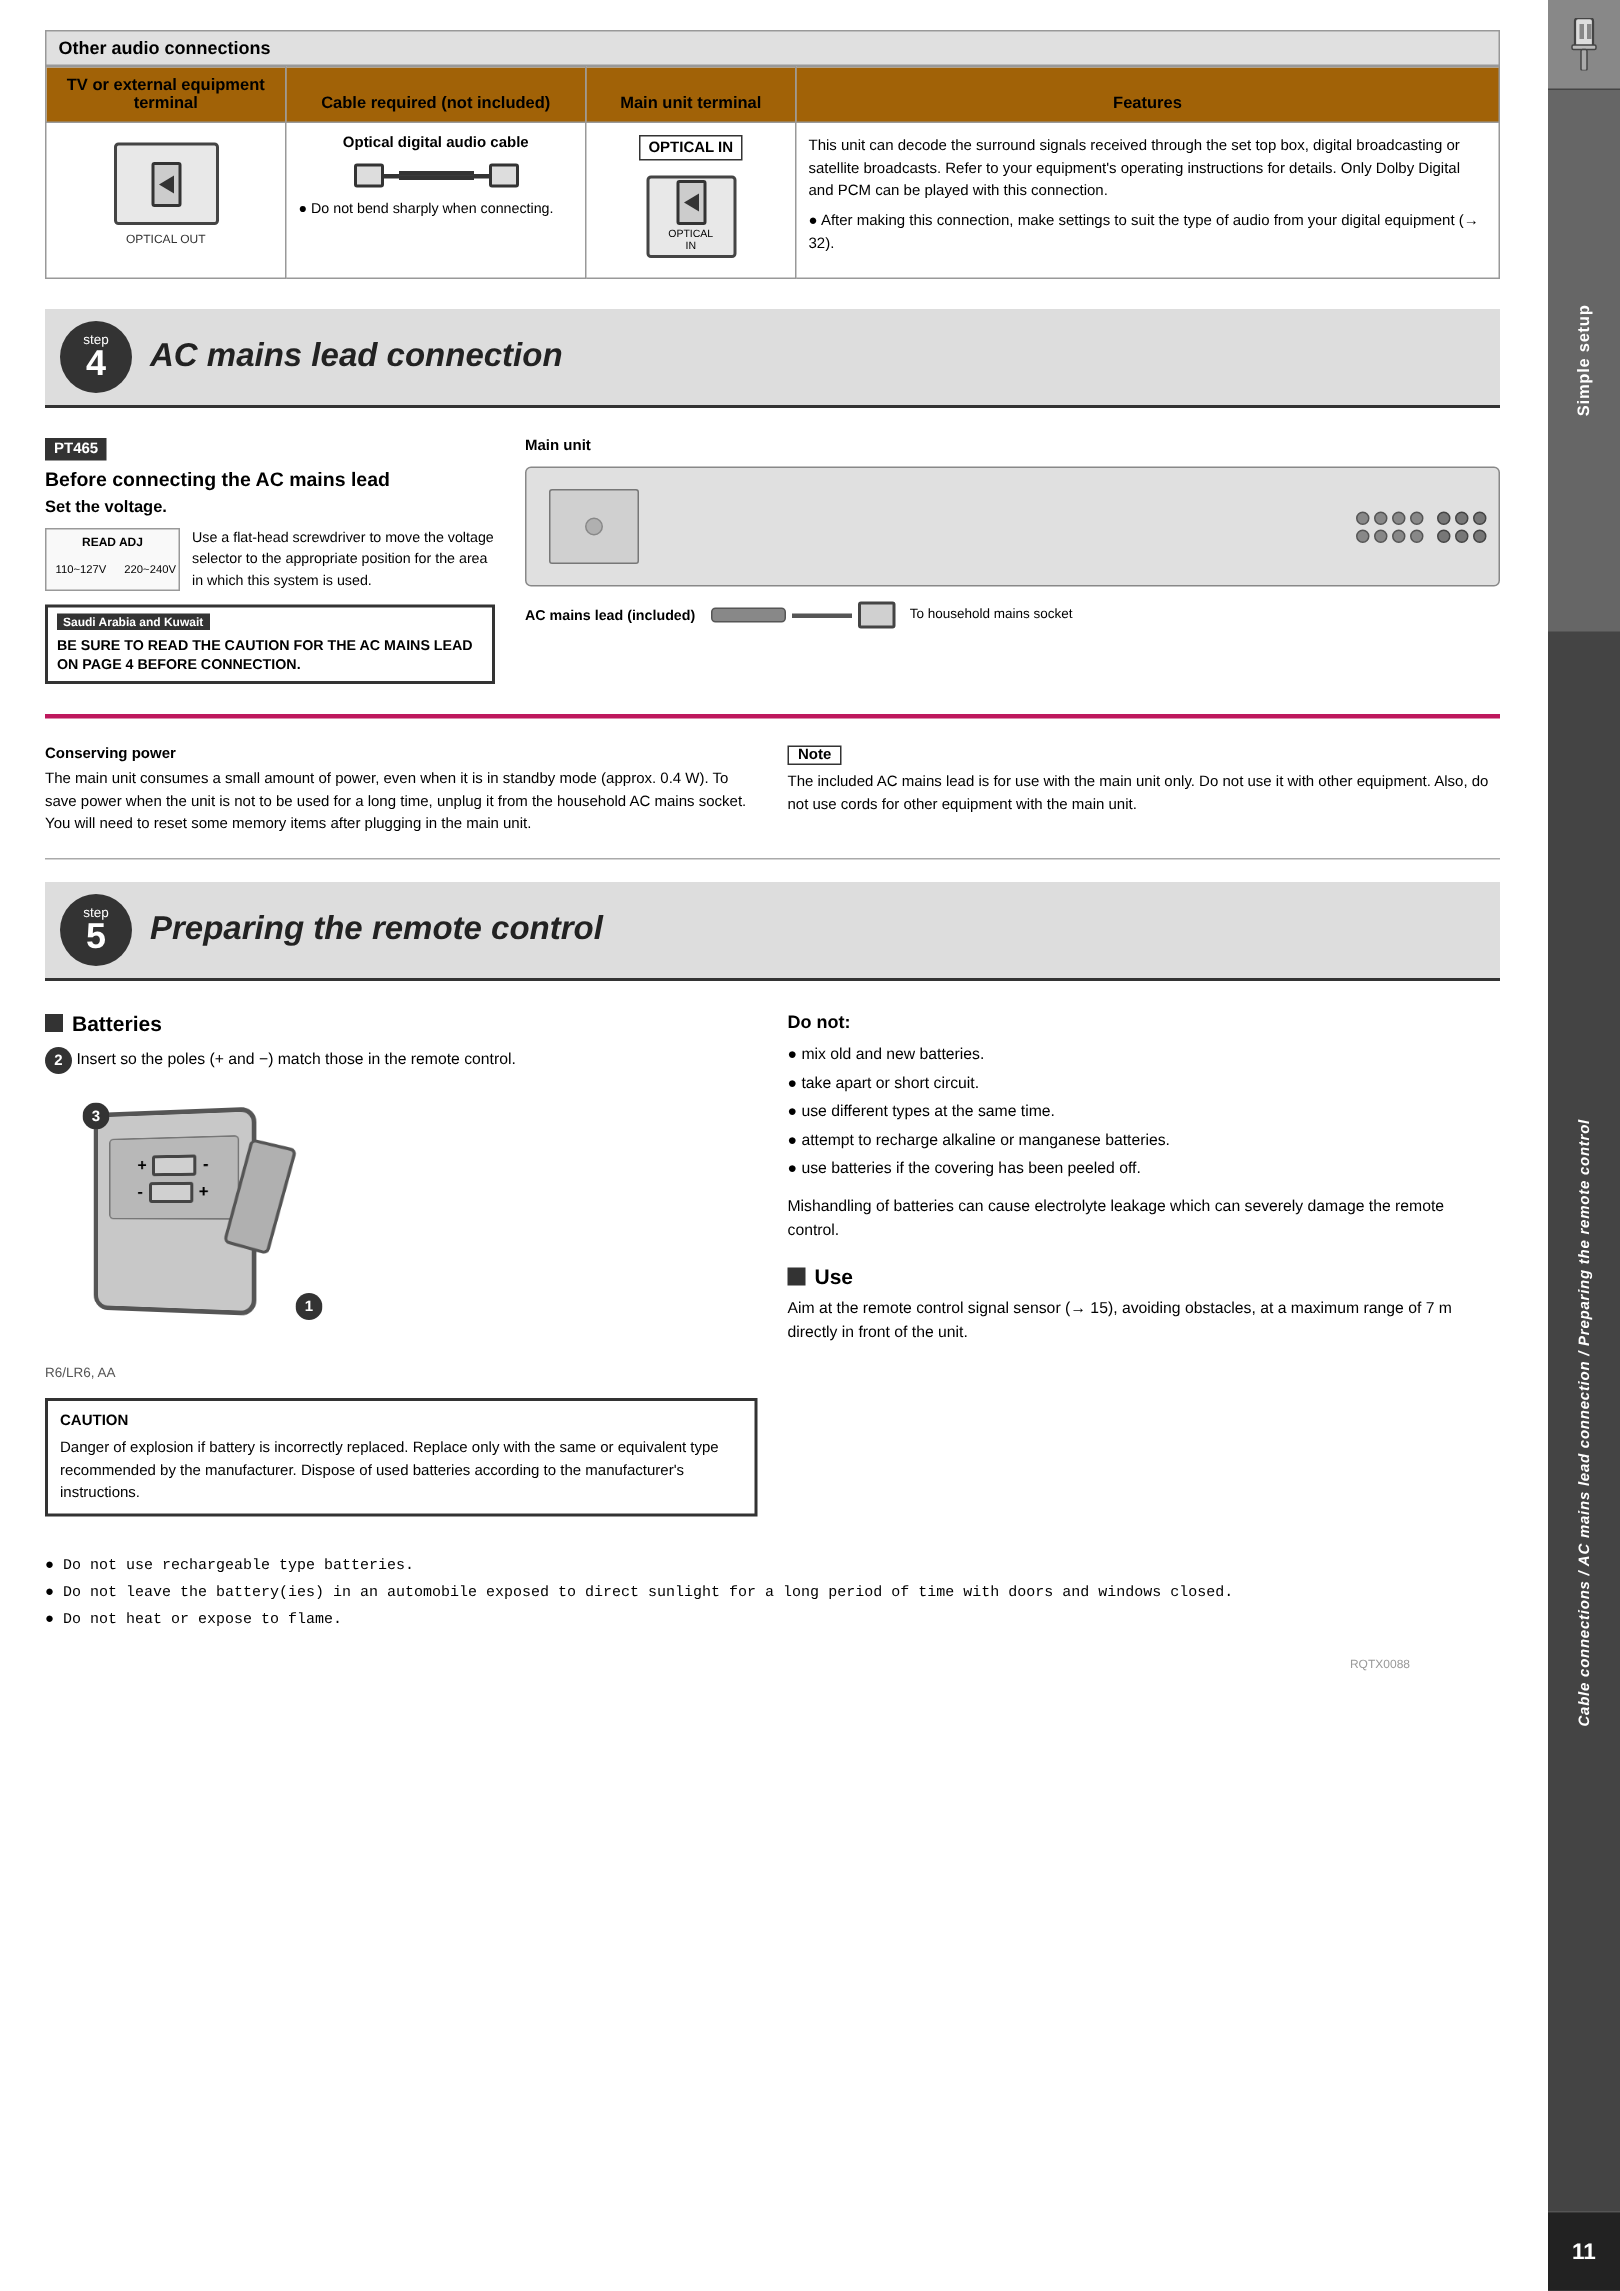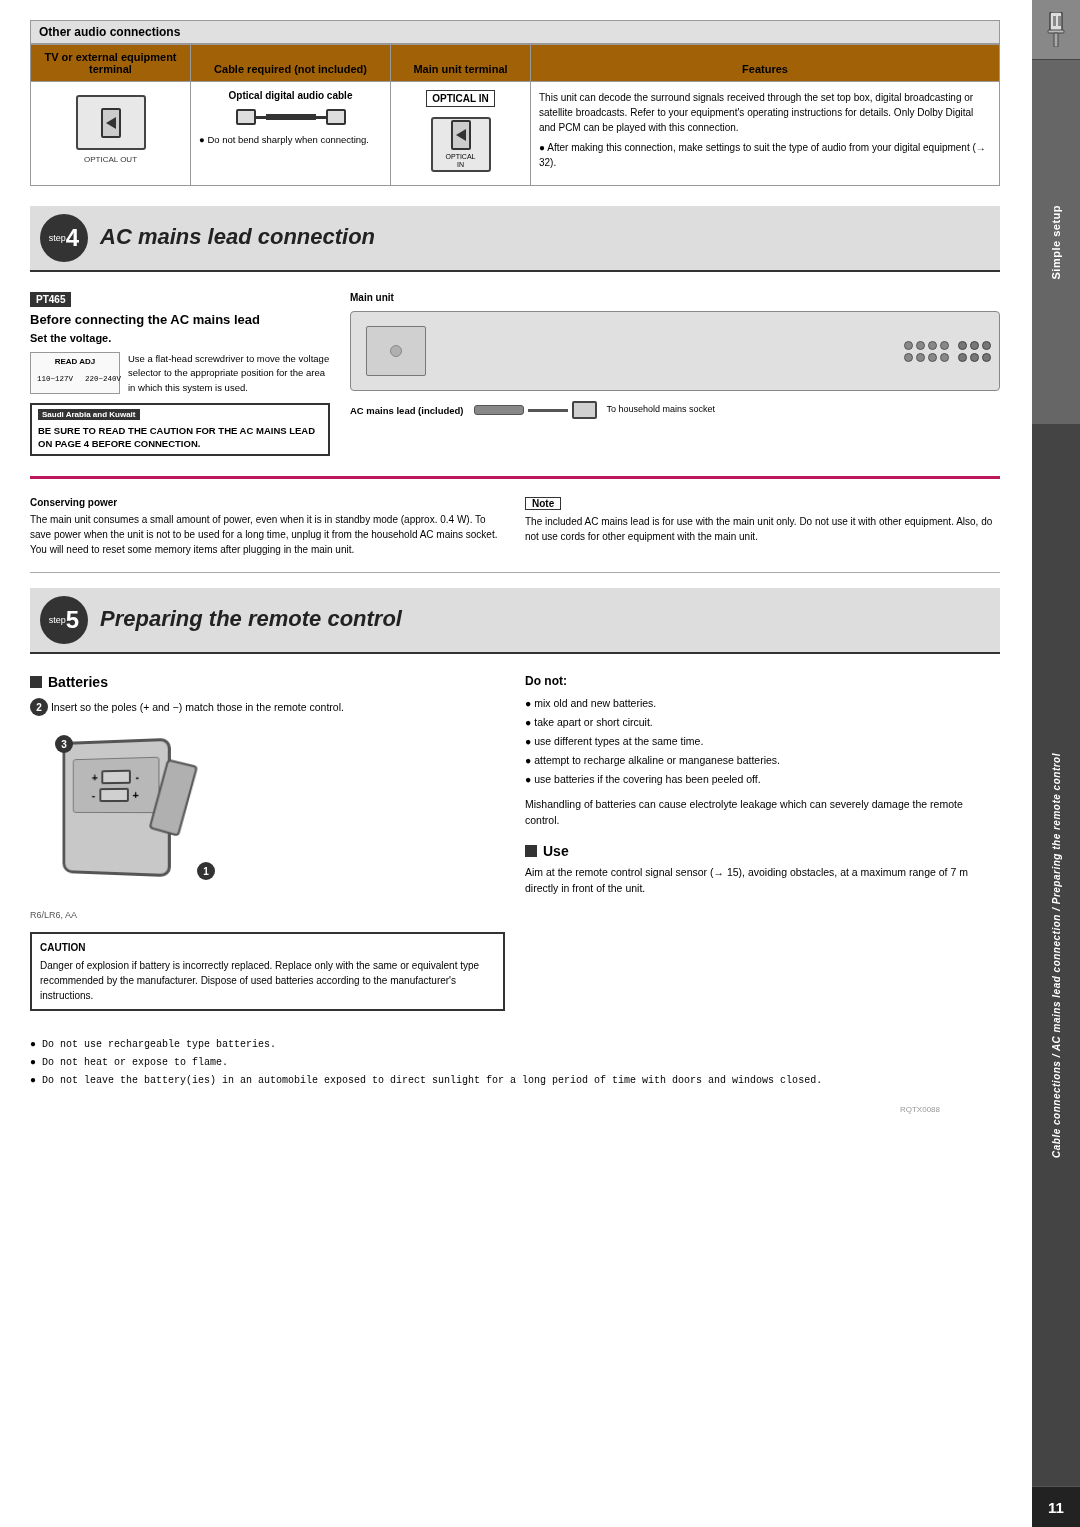--- a/index.html
+++ b/index.html
@@ -280,21 +280,21 @@
     
     .divider {
       border: none;
       border-top: 1px solid #aaa;
       margin: 12px 0;
     }
 
     
     .step-circle {
       display: inline-flex;
-      flex-direction: row;
+      flex-direction: column;
       align-items: center;
       justify-content: center;
       width: 48px;
       height: 48px;
       background: #333;
       border-radius: 50%;
       color: #fff;
       margin-right: 12px;
       float: left;
     }
@@ -413,21 +413,21 @@
 
         <div class="step4-left">
           <div class="model-box">PT465</div>
           <div class="before-connecting-title">Before connecting the AC mains lead</div>
           <div class="set-voltage-title">Set the voltage.</div>
 
           
           <div style="display:flex; gap:8px; align-items:flex-start; margin-bottom:8px;">
             <div style="border:1px solid #999; padding:4px 6px; font-size:8px; background:#f9f9f9; min-width:90px;">
               <div style="font-size:8px; font-weight:bold; text-align:center; margin-bottom:3px;">READ ADJ</div>
-              <div style="display:flex; align-items:center; gap:2px;font-family:Liberation Mono, monospace;">
+              <div style="display:flex; align-items:center; gap:2px;">
                 <div style="text-align:center; font-size:7.5px; line-height:1.2;">110~127V</div>
                 <div style="width:2px; height:20px; background:#333; margin:0 4px;"></div>
                 <div style="text-align:center; font-size:7.5px; line-height:1.2;">220~240V</div>
               </div>
             </div>
             <div style="font-size:9.5px; line-height:1.5;">Use a flat-head screwdriver to move the voltage selector to the appropriate position for the area in which this system is used.</div>
           </div>
 
           
           <div class="saudi-box">
@@ -567,22 +567,22 @@
               <span class="black-square"></span>
               <span>Use</span>
             </div>
             <div class="use-text">Aim at the remote control signal sensor (→ 15), avoiding obstacles, at a maximum range of 7 m directly in front of the unit.</div>
           </div>
         </div>
       </div>
 
       <div class="bottom-notes">
         <div>● Do not use rechargeable type batteries.</div>
+        <div>● Do not leave the battery(ies) in an automobile exposed to direct sunlight for a long period of time with doors and windows closed.</div>
         <div>● Do not heat or expose to flame.</div>
-        <div>● Do not leave the battery(ies) in an automobile exposed to direct sunlight for a long period of time with doors and windows closed.</div>
       </div>
     </div>
 
     <div class="doc-number">RQTX0088</div>
 
   </div>
 
   <div style="position:fixed; right:0; top:0; width:48px; height:1527px; background:#555; z-index:100; display:flex; flex-direction:column;">
 
     <div style="width:48px; height:60px; background:#888; display:flex; align-items:center; justify-content:center; border-bottom:1px solid #444;">
@@ -597,16 +597,16 @@
     </div>
 
     <div style="background:#666; flex:1; display:flex; align-items:center; justify-content:center; border-bottom:1px solid #444; padding:8px 0;">
       <div style="writing-mode:vertical-rl; text-orientation:mixed; transform:rotate(180deg); color:#fff; font-size:11px; font-weight:bold; white-space:nowrap; letter-spacing:0.5px;">Simple setup</div>
     </div>
 
     <div style="background:#444; flex:3; display:flex; align-items:center; justify-content:center; border-bottom:1px solid #555; padding:8px 0;">
       <div style="writing-mode:vertical-rl; text-orientation:mixed; transform:rotate(180deg); color:#fff; font-size:10px; font-weight:bold; white-space:nowrap; letter-spacing:0.5px; font-style:italic;">Cable connections / AC mains lead connection / Preparing the remote control</div>
     </div>
 
-    <div style="width:48px; height:40px; background:#222; display:flex; align-items:center; justify-content:center; color:#fff; font-size:15px; font-weight:bold;">11</div>
+    <div style="width:48px; height:52px; background:#222; display:flex; align-items:center; justify-content:center; color:#fff; font-size:15px; font-weight:bold;">11</div>
   </div>
 
 </div>
 
 </body></html>

